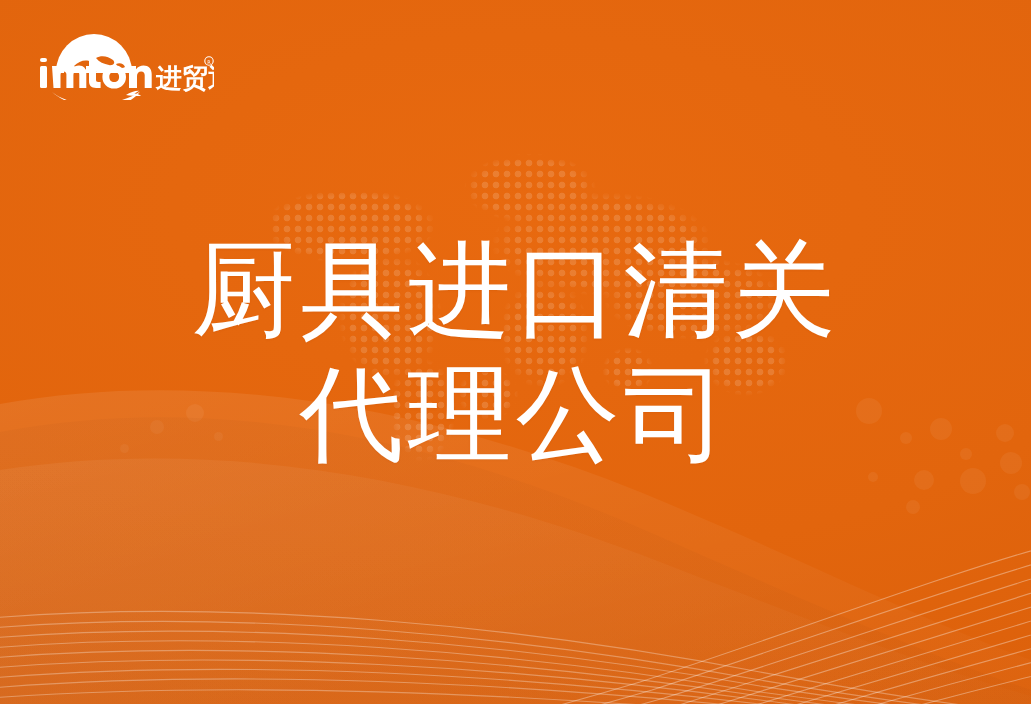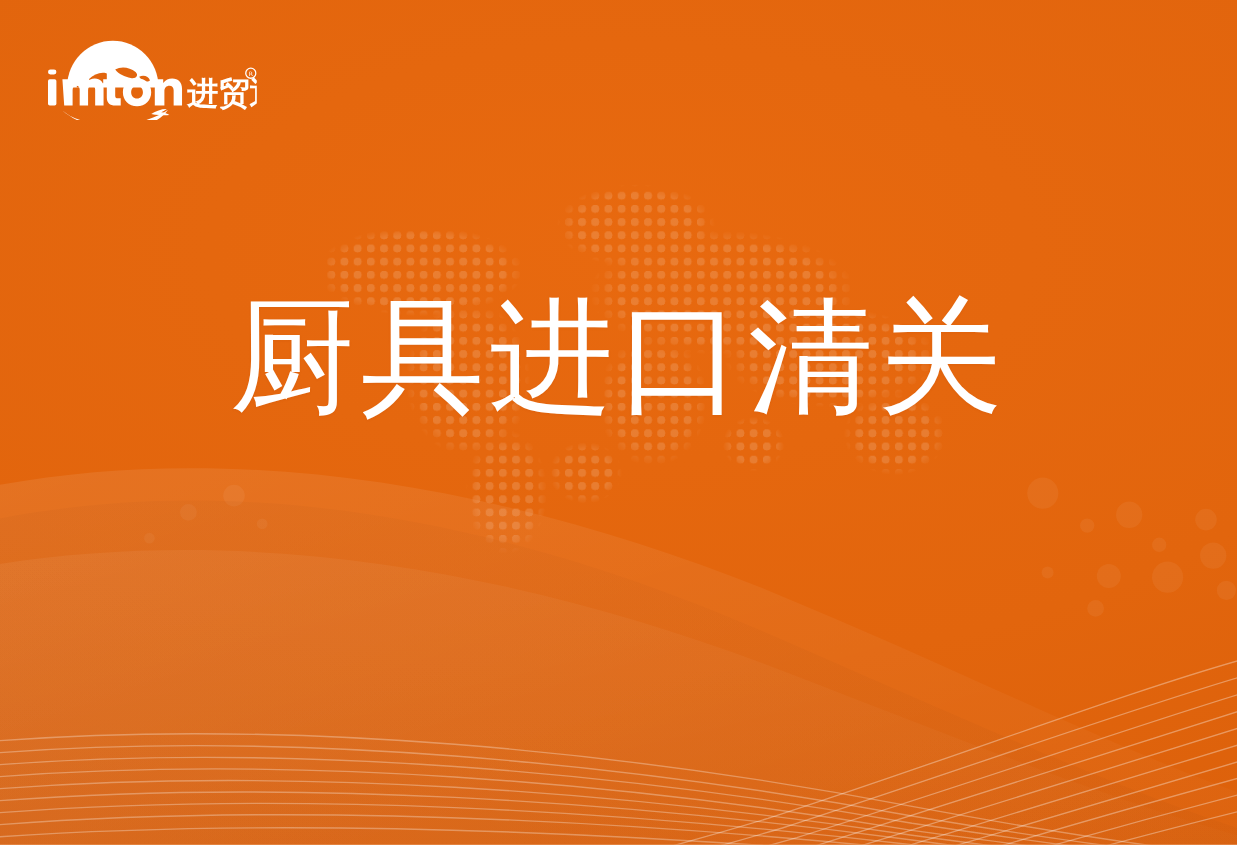--- a/index.html
+++ b/index.html
@@ -102,21 +102,21 @@
   .logo svg { display: block; }
 
   
   .headline {
     position: absolute;
     left: 0;
     right: 0;
     top: 236px;
     text-align: center;
     color: #ffffff;
-    font-family: Liberation Sans, sans-serif;
+    font-family: Liberation Mono, monospace;
     font-weight: 300;
     font-size: 104px;
     line-height: 124px;
     letter-spacing: 4px;
     text-shadow: 0 1px 2px rgba(160,60,0,0.10);
     user-select: none;
   }
   .headline .line { display: block; white-space: nowrap; }
 
   
@@ -256,16 +256,17 @@
         <path d="M18,64 C32,76 62,80 88,72 C96,69.5 102,66.5 106,63.5
                  C101,71 90,77 76,79.5 C55,83 32,76 18,64 Z" fill="#ffffff"></path>
         <path d="M92,67 c4,-2.6 9,-4.4 13,-4.2 c-1.4,1.1 -3,2 -4.6,2.7
                  c2.6,0.2 5,1 6.8,2.3 c-3.6,0.3 -8.2,0.2 -12,-0.2 Z" fill="#ffffff"></path>
       </g>
     </svg>
   </div>
 
   <div class="headline">
     <span class="line">厨具进口清关</span>
+    <span class="line">代理公司</span>
   </div>
 
 
 </div>
 
 </body></html>

